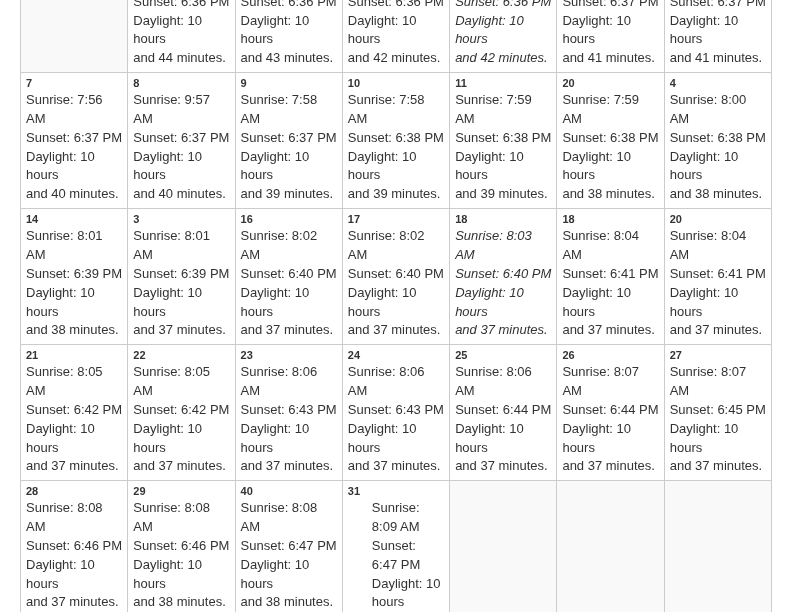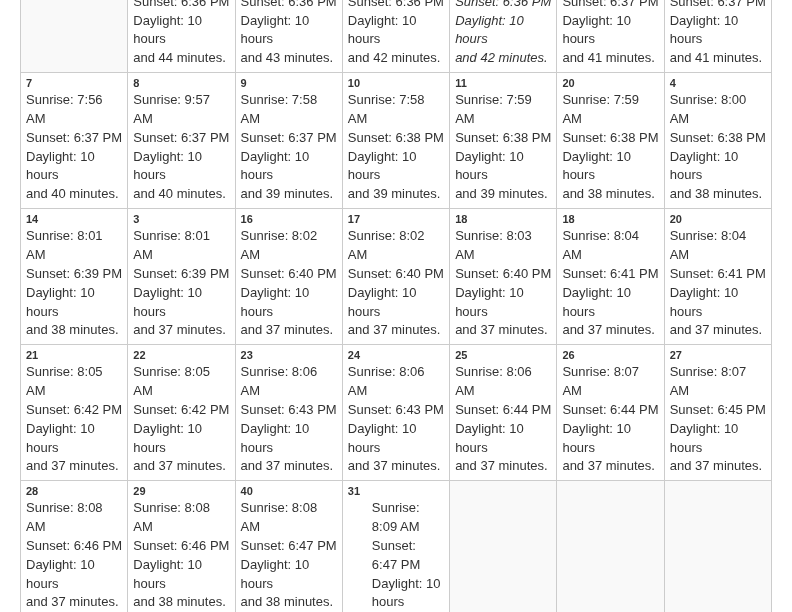--- a/index.html
+++ b/index.html
@@ -259,21 +259,21 @@
           </td>
           <td>
             <span class="day-num">17</span>
             <div class="cell-info" style="white-space: pre-line;">Sunrise: 8:02 AM
 Sunset: 6:40 PM
 Daylight: 10 hours
 and 37 minutes.</div>
           </td>
           <td>
             <span class="day-num">18</span>
-            <div class="cell-info" style="white-space: pre-line;">Sunrise: 8:03 AM
+            <div class="cell-info" style="white-space: pre-line; font-style: italic;">Sunrise: 8:03 AM
 Sunset: 6:40 PM
 Daylight: 10 hours
 and 37 minutes.</div>
           </td>
           <td>
             <span class="day-num">18</span>
             <div class="cell-info" style="white-space: pre-line;">Sunrise: 8:04 AM
 Sunset: 6:41 PM
 Daylight: 10 hours
 and 37 minutes.</div>

